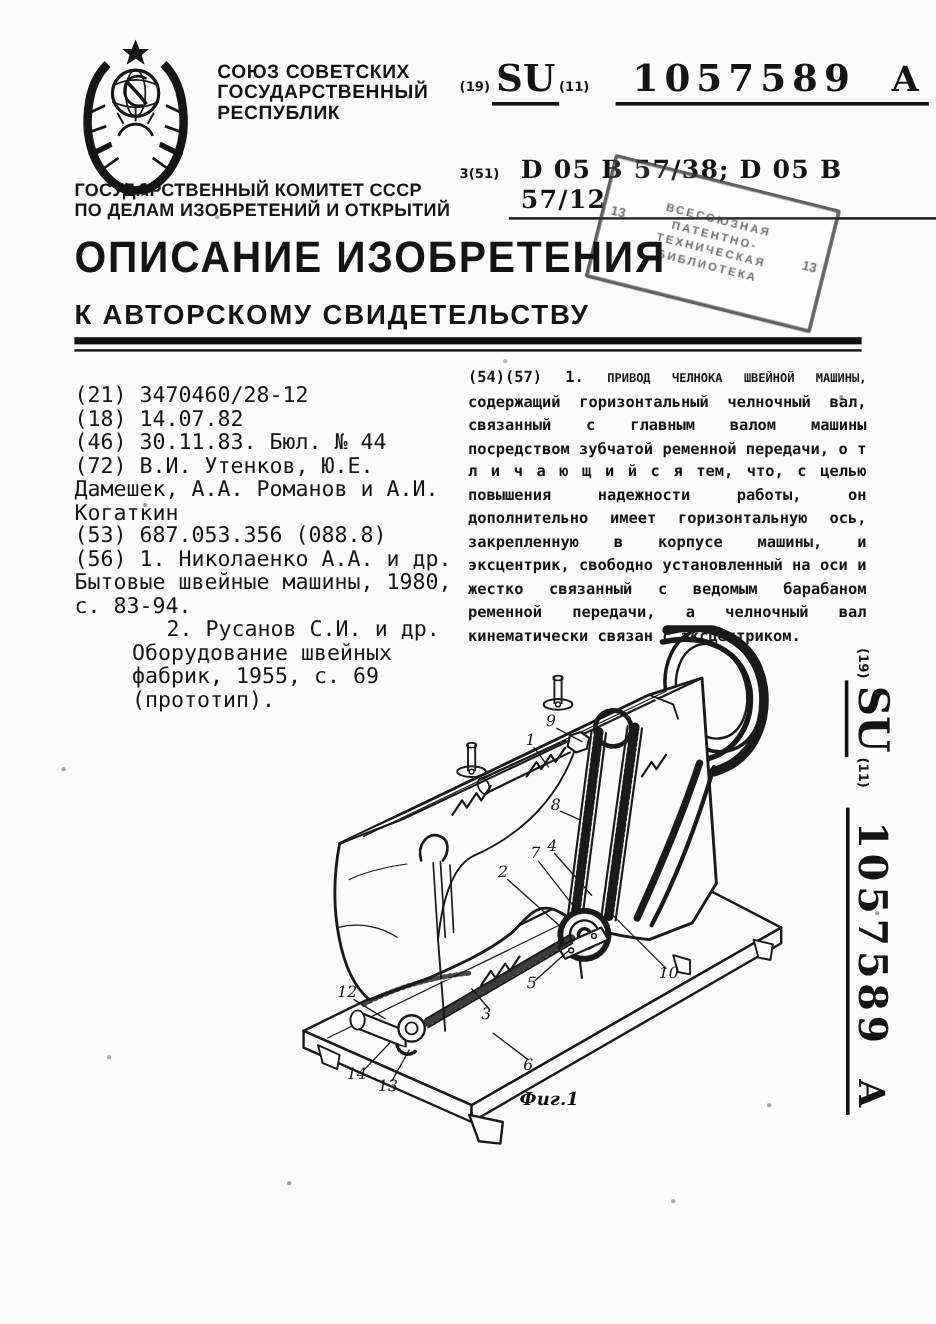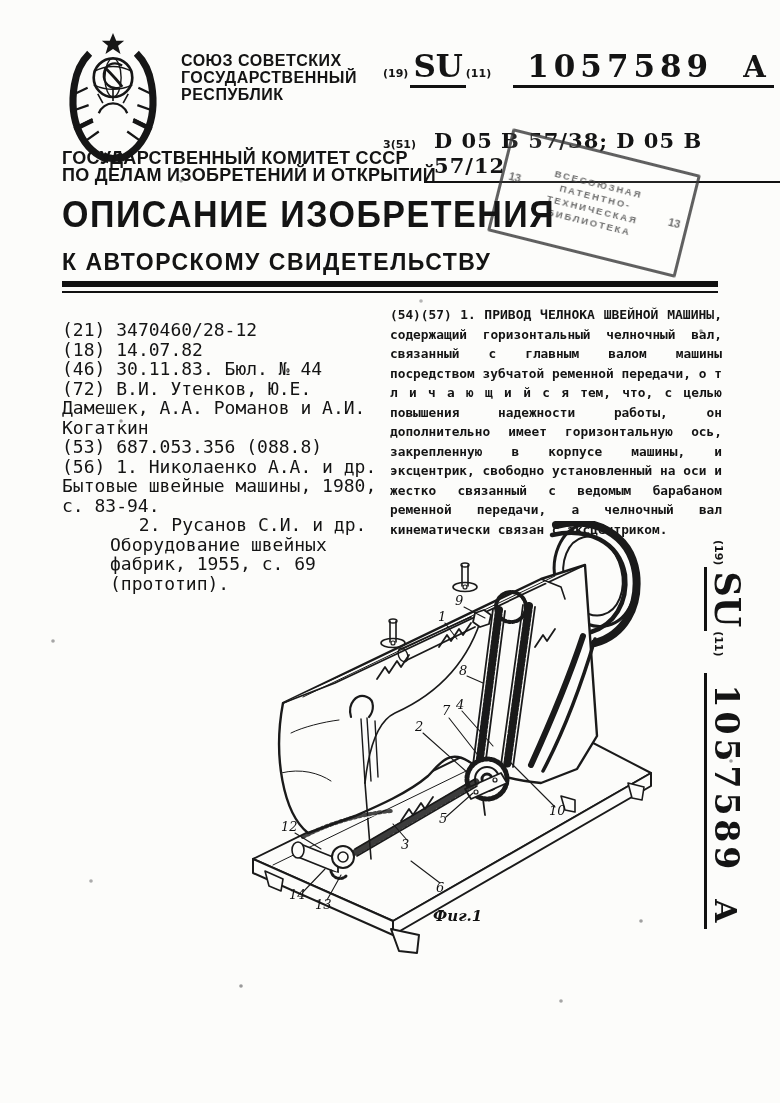--- a/index.html
+++ b/index.html
@@ -5,21 +5,21 @@
   html,body{margin:0;padding:0;}
   body{
     width:780px;height:1103px;position:relative;overflow:hidden;
     background:#fcfcfa;color:#141414;
     font-family:"Liberation Sans",sans-serif;
     -webkit-font-smoothing:antialiased;
   }
   .abs{position:absolute;}
   
   .union-lines{left:181px;top:52px;font-size:16px;font-weight:bold;line-height:17px;letter-spacing:.5px;}
-  .committee{left:62px;top:150px;font-size:18px;font-weight:bold;line-height:17px;letter-spacing:.3px;}
+  .committee{left:62px;top:150px;font-size:15px;font-weight:bold;line-height:17px;letter-spacing:.3px;}
   .pub-line{left:383px;top:48px;display:flex;align-items:baseline;font-family:"DejaVu Serif",serif;}
   .small-code{font-size:11px;font-weight:bold;font-family:"DejaVu Sans",sans-serif;}
   .su-big{font-size:31px;font-weight:bold;border-bottom:3px solid #111;padding:0 3px 1px 3px;margin-left:2px;}
   .pub-num-wrap{margin-left:22px;border-bottom:3px solid #111;padding:0 8px 1px 14px;display:flex;align-items:baseline;}
   .pub-num{font-size:31px;font-weight:bold;letter-spacing:5px;}
   .pub-kind{font-size:29px;font-weight:bold;margin-left:30px;}
   .ipc-line{left:383px;top:128px;display:flex;align-items:baseline;}
   .ipc-codes{margin-left:8px;font-size:21px;font-weight:bold;font-family:"DejaVu Serif",serif;
              border-bottom:2.5px solid #111;padding:0 6px 3px 10px;min-width:295px;letter-spacing:1px;}
   .doc-title{left:62px;top:194px;font-size:34px;font-weight:bold;letter-spacing:1.5px;transform:scaleY(1.08);transform-origin:0 0;}
@@ -35,21 +35,21 @@
   .stamp .side{position:absolute;font-size:11px;}
   .stamp .side.l{left:5px;top:38px;}
   .stamp .side.r{right:5px;top:44px;}
   
   .col{font-family:"DejaVu Sans Mono",monospace;}
   .left-col{left:62px;top:320px;width:318px;font-size:18px;line-height:19.5px;}
   .left-col p{margin:0;}
   .left-col .ref2{text-indent:1.6em;margin-left:48px;}
   .right-col{left:390px;top:305px;width:332px;font-size:12.8px;line-height:19.5px;
              font-weight:bold;text-align:justify;}
-  .abs-title{font-size:13px;}
+  .abs-title{font-size:10px;}
   
   .side-num{left:748px;top:540px;width:345px;height:52px;transform-origin:0 0;transform:rotate(90deg);
             display:flex;align-items:baseline;font-family:"DejaVu Serif",serif;}
   .side-num .sc{font-size:11px;font-weight:bold;font-family:"DejaVu Sans",sans-serif;}
   .side-num .su{font-size:35px;font-weight:bold;border-bottom:3px solid #111;padding:0 4px 0 4px;margin-left:2px;}
   .side-num .numwrap{margin-left:16px;border-bottom:3px solid #111;padding:0 6px 0 12px;display:flex;align-items:baseline;}
   .side-num .num{font-size:33px;font-weight:bold;letter-spacing:4px;}
   .side-num .knd{font-size:30px;font-weight:bold;margin-left:26px;}
   
   .fig{left:243px;top:521px;}

